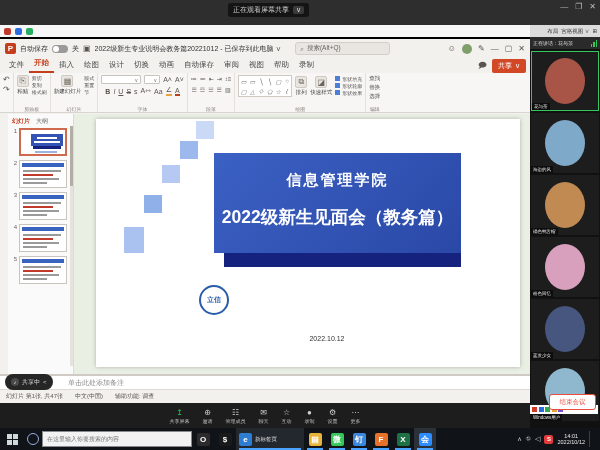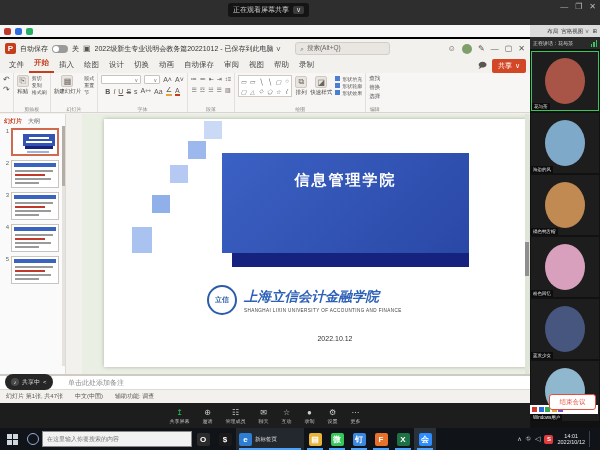--- a/index.html
+++ b/index.html
@@ -64,21 +64,21 @@
     font-size:5px; color:#777; display:flex; align-items:center; justify-content:space-between; padding:0 2px; }
   .fontbox.sz { width:16px; }
   .fmt { font-size:7px; color:#5a564f; }
   .shapes-box { width:54px; height:22px; background:#fff; border:1px solid #cfc9c2;
     display:grid; grid-template-columns:repeat(6,1fr); font-size:6px; color:#666;
     align-items:center; justify-items:center; }
   .stack6 { display:flex; flex-direction:column; gap:1px; font-size:5px; color:#555; }
   .clr { width:5px; height:5px; display:inline-block; margin-right:2px; }
 
   
-  #ppt-body { left:0; top:75px; width:530px; height:260px; display:flex;gap:16px; }
+  #ppt-body { left:8px; top:75px; width:530px; height:260px; display:flex; }
   #thumb-panel { width:66px; height:100%; background:#fbfafa; border-right:1px solid #ddd9d4;
     position:relative; padding:2px 2px 0 2px; }
   #panel-tabs { display:flex; gap:6px; font-size:6px; color:#666; padding:1px 2px 2px; }
   #panel-tabs .ptab.active { color:#c43e1c; font-weight:bold; }
   .thumb-row { display:flex; gap:2px; margin-bottom:4px; }
   .thumb-num { font-size:6px; color:#666; width:7px; text-align:right; }
   .thumb { width:48px; height:28px; background:#fff; border:1px solid #c9c4be; position:relative; overflow:hidden; }
   .thumb.selected { border:2px solid #d06a4e; }
   .mini-box { position:absolute; left:10px; top:4px; width:32px; height:12px; background:#3354b4; }
   .mini-line { position:absolute; height:2px; background:#fff; }
@@ -456,28 +456,25 @@
 
       <div id="canvas">
         <div id="slide">
           <span class="stair" style="left:100px;top:2px;background:#c9d9f6;"></span>
           <span class="stair" style="left:84px;top:22px;background:#9cb8ec;"></span>
           <span class="stair" style="left:66px;top:46px;background:#b5c9f2;"></span>
           <span class="stair" style="left:48px;top:76px;background:#8fb0e8;"></span>
           <span class="stair" style="left:28px;top:108px;width:20px;height:26px;background:#a9c2f0;"></span>
           <div id="title-box">
             <div id="slide-title1">信息管理学院</div>
+            <div id="slide-title2">2022级新生见面会（教务篇）</div>
           </div>
           <div id="navy-bar"></div>
           <div id="logo-row">
             <span id="school-logo">立信</span>
-            <span>
-              <div id="school-cn">上海立信会计金融学院</div>
-              <div id="school-en">SHANGHAI LIXIN UNIVERSITY OF ACCOUNTING AND FINANCE</div>
-            </span>
           </div>
           <div id="slide-date">2022.10.12</div>
         </div>
         <div id="canvas-scroll">
             <span class="h"></span>
           </div>
       </div>
     </div>
 
     <div id="notes-bar" class="abs">

